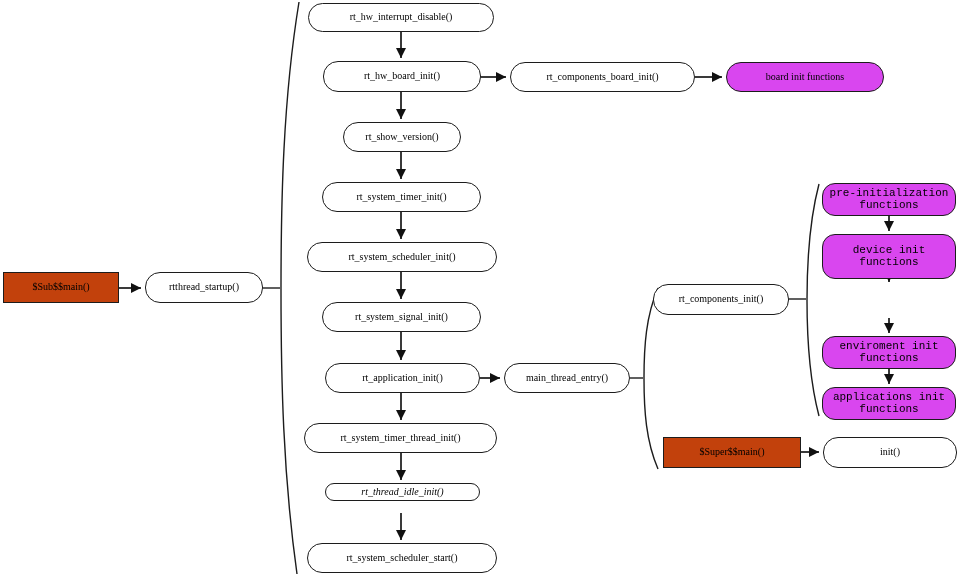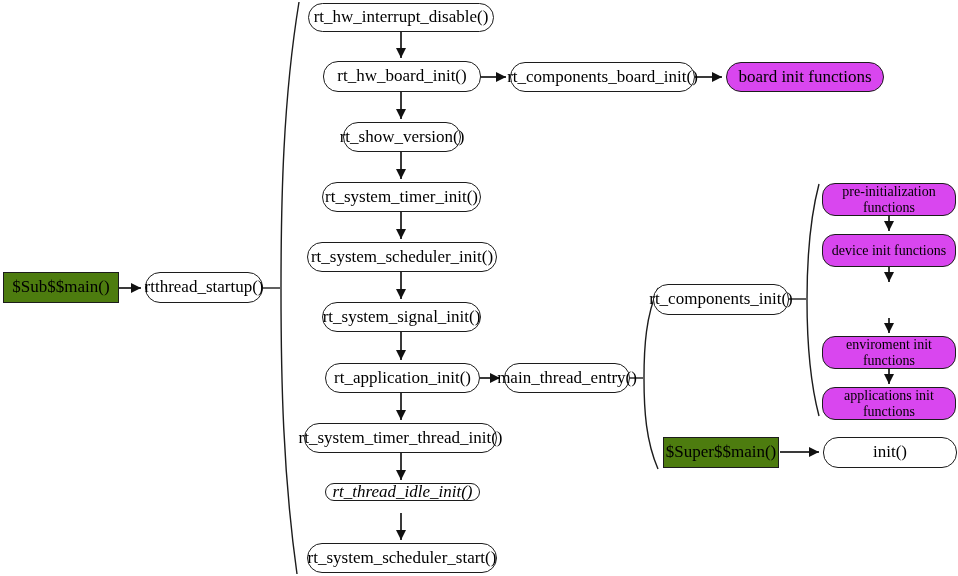--- a/index.html
+++ b/index.html
@@ -3,28 +3,28 @@
 <meta charset="utf-8">
 <style>
   html,body{margin:0;padding:0;background:#ffffff;}
   .canvas{
     position:relative;width:958px;height:576px;background:#ffffff;overflow:hidden;
     font-family:"Liberation Serif","DejaVu Serif",serif;color:#000;
   }
   svg.edges{position:absolute;left:0;top:0;width:958px;height:576px;}
   .node{
     position:absolute;display:flex;align-items:center;justify-content:center;
-    text-align:center;font-size:17px;line-height:1.08;box-sizing:border-box;
+    text-align:center;font-size:10px;line-height:1.08;box-sizing:border-box;
     background:#ffffff;border:1.4px solid #1c1c1c;white-space:nowrap;padding:0 3px;
   }
   .stadium{border-radius:15px;}
   .rounded{border-radius:13px;}
   .blue{background:#d946ef;}
-  .tan{background:#4d7c0f;border-radius:0;}
-  .wrap{white-space:normal;font-size:14px;}
+  .tan{background:#c2410c;border-radius:0;}
+  .wrap{white-space:normal;font-size:11px;font-family:Liberation Mono, monospace;}
   .arrow{stroke:#3a3a3a;stroke-width:2;}
   .link{stroke:#1c1c1c;stroke-width:1.4;}
   .brace{fill:none;stroke:#1c1c1c;stroke-width:1.4;}
 </style>
 </head>
 <body>
 
 <div class="canvas">
 
   <svg class="edges">
@@ -60,38 +60,38 @@
     <line class="arrow" x1="480" y1="378" x2="500" y2="378" marker-end="url(#ah)"></line>
     <line class="arrow" x1="780" y1="452" x2="819" y2="452" marker-end="url(#ah)"></line>
 
     <line class="arrow" x1="889" y1="216" x2="889" y2="231" marker-end="url(#ah)"></line>
     <line class="arrow" x1="889" y1="263" x2="889" y2="282" marker-end="url(#ah)"></line>
     <line class="arrow" x1="889" y1="318" x2="889" y2="333" marker-end="url(#ah)"></line>
     <line class="arrow" x1="889" y1="369" x2="889" y2="384" marker-end="url(#ah)"></line>
   </svg>
 
   <div class="node tan" style="left:3px;top:272px;width:116px;height:31px;">$Sub$$main()</div>
-  <div class="node tan" style="left:663px;top:437px;width:116px;height:31px;">$Super$$main()</div>
+  <div class="node tan" style="left:663px;top:437px;width:138px;height:31px;">$Super$$main()</div>
 
   <div class="node stadium" style="left:145px;top:272px;width:118px;height:31px;">rtthread_startup()</div>
   <div class="node stadium" style="left:308px;top:3px;width:186px;height:29px;">rt_hw_interrupt_disable()</div>
   <div class="node stadium" style="left:323px;top:61px;width:158px;height:31px;">rt_hw_board_init()</div>
   <div class="node stadium" style="left:510px;top:62px;width:185px;height:30px;">rt_components_board_init()</div>
   <div class="node stadium blue" style="left:726px;top:62px;width:158px;height:30px;">board init functions</div>
   <div class="node stadium" style="left:343px;top:122px;width:118px;height:30px;">rt_show_version()</div>
   <div class="node stadium" style="left:322px;top:182px;width:159px;height:30px;">rt_system_timer_init()</div>
   <div class="node stadium" style="left:307px;top:242px;width:190px;height:30px;">rt_system_scheduler_init()</div>
   <div class="node stadium" style="left:322px;top:302px;width:159px;height:30px;">rt_system_signal_init()</div>
   <div class="node stadium" style="left:325px;top:363px;width:155px;height:30px;">rt_application_init()</div>
   <div class="node stadium" style="left:504px;top:363px;width:126px;height:30px;">main_thread_entry()</div>
   <div class="node stadium" style="left:304px;top:423px;width:193px;height:30px;">rt_system_timer_thread_init()</div>
   <div class="node stadium" style="left:325px;top:483px;width:155px;height:18px;font-style:italic;">rt_thread_idle_init()</div>
   <div class="node stadium" style="left:307px;top:543px;width:190px;height:30px;">rt_system_scheduler_start()</div>
 
   <div class="node stadium" style="left:653px;top:284px;width:136px;height:31px;">rt_components_init()</div>
   <div class="node stadium" style="left:823px;top:437px;width:134px;height:31px;">init()</div>
 
   <div class="node rounded blue wrap" style="left:822px;top:183px;width:134px;height:33px;">pre-initialization functions</div>
-  <div class="node rounded blue wrap" style="left:822px;top:234px;width:134px;height:33px;">device init functions</div>
+  <div class="node rounded blue wrap" style="left:822px;top:234px;width:134px;height:45px;">device init functions</div>
   <div class="node rounded blue wrap" style="left:822px;top:336px;width:134px;height:33px;">enviroment init functions</div>
   <div class="node rounded blue wrap" style="left:822px;top:387px;width:134px;height:33px;">applications init functions</div>
 
 </div>
 
 </body></html>

